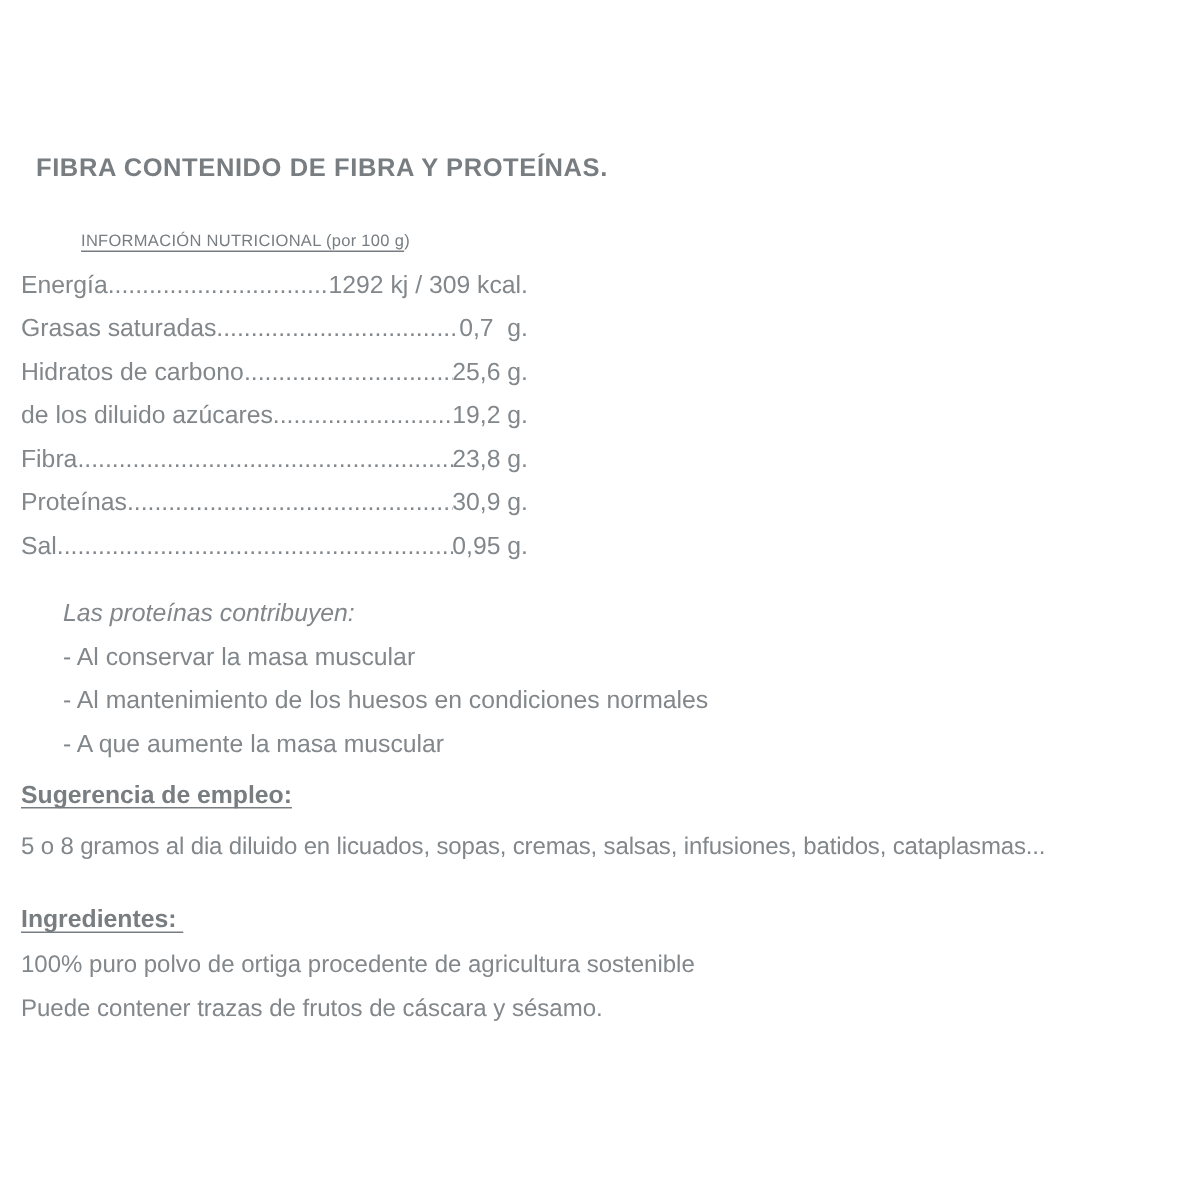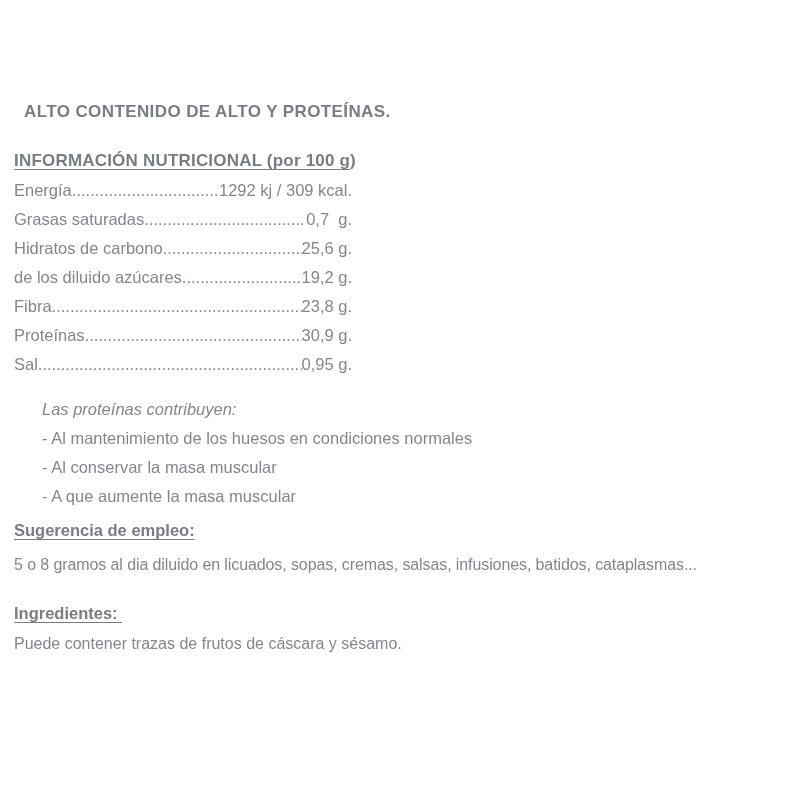--- a/index.html
+++ b/index.html
@@ -16,25 +16,26 @@
     margin: 0 0 0 10px;
     font-size: 17px;
     font-weight: 700;
     letter-spacing: 0.4px;
     line-height: 19px;
     color: #787d81;
   }
 
   .ntitle {
     margin-top: 30px;
-    font-size: 17px;
-    font-weight: 700;
+    font-size: 11px;
+    font-weight: 400;
     letter-spacing: 0.2px;
     line-height: 20px;
     color: #787d81;
+    margin-left: 40px;
   }
   .underlined {
     text-decoration: underline;
     text-decoration-skip-ink: none;
     text-underline-offset: 3px;
   }
 
   .nrow {
     display: flex;
     align-items: baseline;
@@ -88,21 +89,21 @@
     font-size: 16px;
     line-height: 19px;
   }
   .iline + .iline { margin-top: 10px; }
 </style>
 </head>
 <body>
 
 <div class="content">
 
-  <div class="claim">ALTO CONTENIDO DE ALTO Y PROTEÍNAS.</div>
+  <div class="claim">FIBRA CONTENIDO DE FIBRA Y PROTEÍNAS.</div>
 
   <div>
     <div class="ntitle"><span class="underlined">INFORMACIÓN NUTRICIONAL (por 100 g</span><span>)</span></div>
 
     <div class="nrow">
       <span class="lbl">Energía</span>
         <span class="leader"></span>
         <span class="val">1292 kj / 309 kcal.</span>
     </div>
     <div class="nrow">
@@ -132,28 +133,29 @@
     </div>
     <div class="nrow">
       <span class="lbl">Sal</span>
         <span class="leader"></span>
         <span class="val">0,95 g.</span>
     </div>
   </div>
 
   <div class="proteins">
     <div class="pintro">Las proteínas contribuyen:</div>
+    <div class="bullet">- Al conservar la masa muscular</div>
     <div class="bullet">- Al mantenimiento de los huesos en condiciones normales</div>
-    <div class="bullet">- Al conservar la masa muscular</div>
     <div class="bullet">- A que aumente la masa muscular</div>
   </div>
 
   <div class="usage">
     <div class="stitle underlined">Sugerencia de empleo:</div>
     <div class="utext">5 o 8 gramos al dia diluido en licuados, sopas, cremas, salsas, infusiones, batidos, cataplasmas...</div>
   </div>
 
   <div class="ingredients">
     <div class="stitle"><span class="underlined val">Ingredientes: </span></div>
+    <div class="iline">100% puro polvo de ortiga procedente de agricultura sostenible</div>
     <div class="iline">Puede contener trazas de frutos de cáscara y sésamo.</div>
   </div>
 
 </div>
 
 </body></html>

